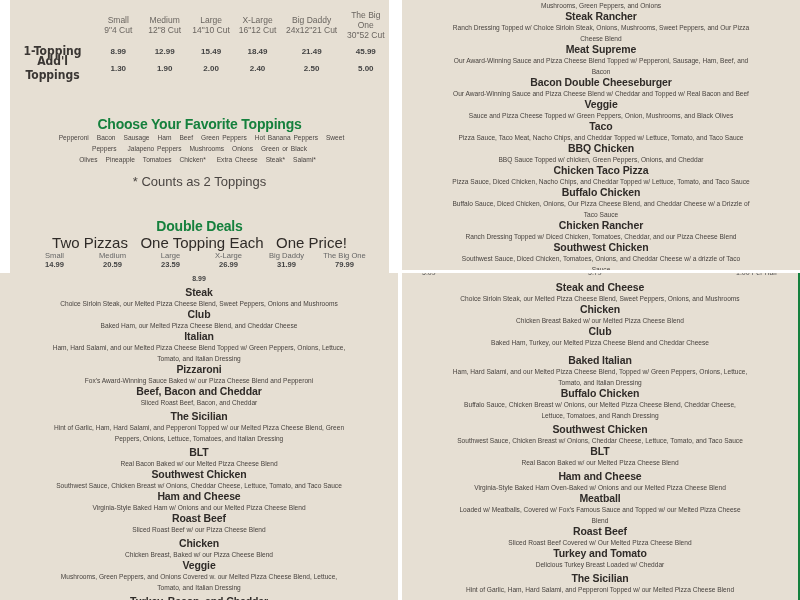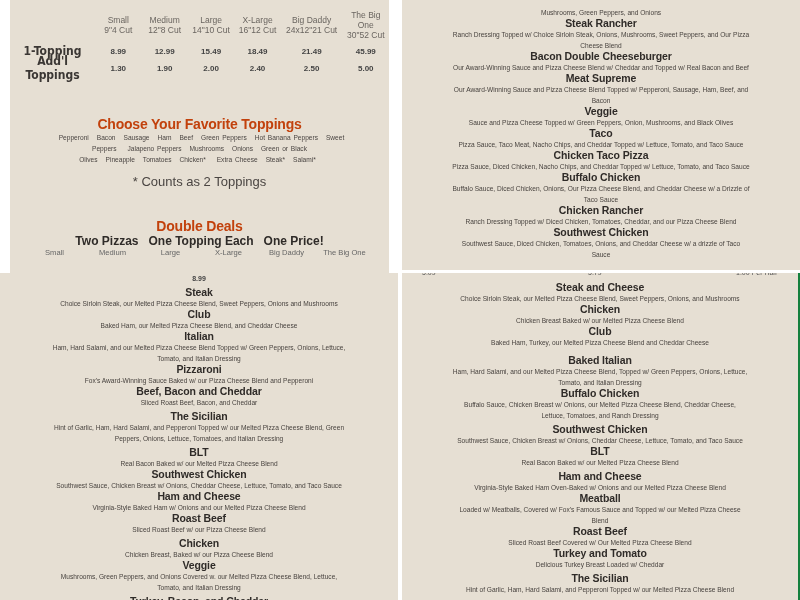--- a/index.html
+++ b/index.html
@@ -15,25 +15,25 @@
   .pt-row { display:flex; align-items:center; }
   .pt-label { width:88px; text-align:center; font-weight:bold; font-size:12px; color:#3b3734; font-family:"DejaVu Sans Condensed","DejaVu Sans",sans-serif; }
   .pt-cell { width:48px; text-align:center; font-size:8px; color:#555; }
   .pt-cell.wide { width:64px; }
   .pt-head .pt-cell { font-size:8.5px; color:#6a6560; line-height:10px; }
   .pt-val { font-weight:bold; font-size:8px; color:#444; }
   .row-1top { margin-top:3px; height:16px;justify-content:space-between; }
   .row-add { height:18px; }
 
   .section { position:absolute; left:0; width:100%; text-align:center; }
-  .h2 { font-weight:bold; font-size:14px; color:#c2410c; letter-spacing:-0.2px; }
+  .h2 { font-weight:bold; font-size:14px; color:#15803d; letter-spacing:-0.2px; }
   .tops { font-size:6.6px; color:#4a4542; line-height:11px; padding:0 40px; word-spacing:1px; }
   .tops span { margin:0 4px; }
   .note { font-size:13px; color:#4a4542; }
-  .h2b { font-weight:bold; font-size:12px; color:#2f2b28; }
+  .h2b { font-weight:normal; font-size:15px; color:#2f2b28; }
   .dd-row { display:flex; justify-content:center; }
   .dd-cell { width:58px; text-align:center; font-size:7.6px; color:#666; }
   .dd-val { font-weight:bold; color:#444; font-size:7.6px; }
 
   .menu { position:absolute; left:0; width:100%; text-align:center; }
   .item-name { font-weight:bold; font-size:10.5px; color:#2f2b28; line-height:11px; letter-spacing:-0.1px; }
   .item-desc { font-size:6.6px; color:#48433f; line-height:11px; padding:0 50px; }
   .item { margin:0; }
   .stub { font-size:7px; font-weight:bold; color:#444; }
   .cut-line { position:absolute; font-size:7px; color:#555; }
@@ -104,48 +104,60 @@
     <div class="h2">Double Deals</div>
   <div class="h2b" style="white-space: pre;">Two Pizzas   One Topping Each   One Price!</div>
       <div class="dd-row">
         <div class="dd-cell">Small</div>
         <div class="dd-cell">Medium</div>
         <div class="dd-cell">Large</div>
         <div class="dd-cell">X-Large</div>
         <div class="dd-cell">Big Daddy</div>
         <div class="dd-cell">The Big One</div>
       </div>
+      <div class="dd-row">
+        <div class="dd-cell dd-val">14.99</div>
+        <div class="dd-cell dd-val">20.59</div>
+        <div class="dd-cell dd-val">23.59</div>
+        <div class="dd-cell dd-val">26.99</div>
+        <div class="dd-cell dd-val">31.99</div>
+        <div class="dd-cell dd-val">79.99</div>
+      </div>
     </div>
 <div class="section" style="top: 266px;"></div>
   </div>
 
 <div class="tile" style="left:10px; top:250px; width:379px; height:20px; background:transparent;"></div>
 
 <div class="tile" id="tr">
-  <div class="menu" style="top:7px;">
+  <div class="menu" style="top:0;">
     <div class="item-desc">Mushrooms, Green Peppers, and Onions</div>
     <div class="item">
         <div class="item-name">Steak Rancher</div>
         <div class="item-desc">Ranch Dressing Topped w/ Choice Sirloin Steak, Onions, Mushrooms, Sweet Peppers, and Our Pizza Cheese Blend</div>
       </div>
     <div class="item">
+        <div class="item-name">Meat Supreme</div>
+        <div class="item-desc">Our Award-Winning Sauce and Pizza Cheese Blend Topped w/ Pepperoni, Sausage, Ham, Beef, and Bacon</div>
+      </div>
+    <div class="item">
         <div class="item-name">Bacon Double Cheeseburger</div>
         <div class="item-desc">Our Award-Winning Sauce and Pizza Cheese Blend w/ Cheddar and Topped w/ Real Bacon and Beef</div>
       </div>
     <div class="item">
-        <div class="item-name">Meat Supreme</div>
-        <div class="item-desc">Our Award-Winning Sauce and Pizza Cheese Blend Topped w/ Pepperoni, Sausage, Ham, Beef, and Bacon</div>
-      </div>
-    <div class="item">
         <div class="item-name">Veggie</div>
         <div class="item-desc">Sauce and Pizza Cheese Topped w/ Green Peppers, Onion, Mushrooms, and Black Olives</div>
       </div>
     <div class="item">
         <div class="item-name">Taco</div>
         <div class="item-desc">Pizza Sauce, Taco Meat, Nacho Chips, and Cheddar Topped w/ Lettuce, Tomato, and Taco Sauce</div>
+      </div>
+    <div class="item">
+        <div class="item-name">BBQ Chicken</div>
+        <div class="item-desc">BBQ Sauce Topped w/ chicken, Green Peppers, Onions, and Cheddar</div>
       </div>
     <div class="item">
         <div class="item-name">Chicken Taco Pizza</div>
         <div class="item-desc">Pizza Sauce, Diced Chicken, Nacho Chips, and Cheddar Topped w/ Lettuce, Tomato, and Taco Sauce</div>
       </div>
     <div class="item">
         <div class="item-name">Buffalo Chicken</div>
         <div class="item-desc">Buffalo Sauce, Diced Chicken, Onions, Our Pizza Cheese Blend, and Cheddar Cheese w/ a Drizzle of Taco Sauce</div>
       </div>
     <div class="item">

